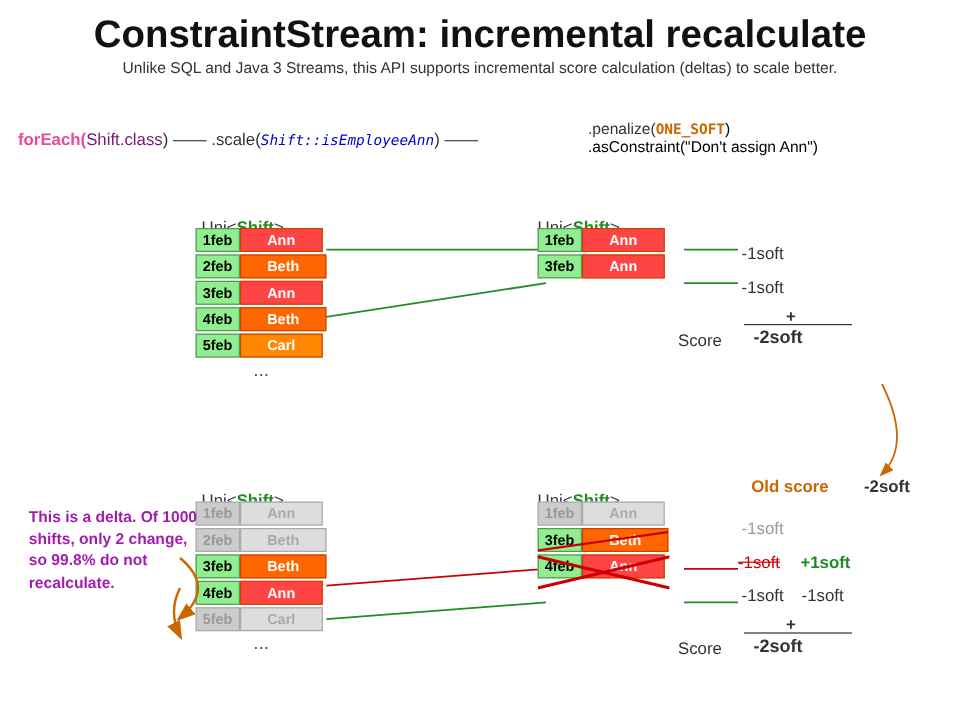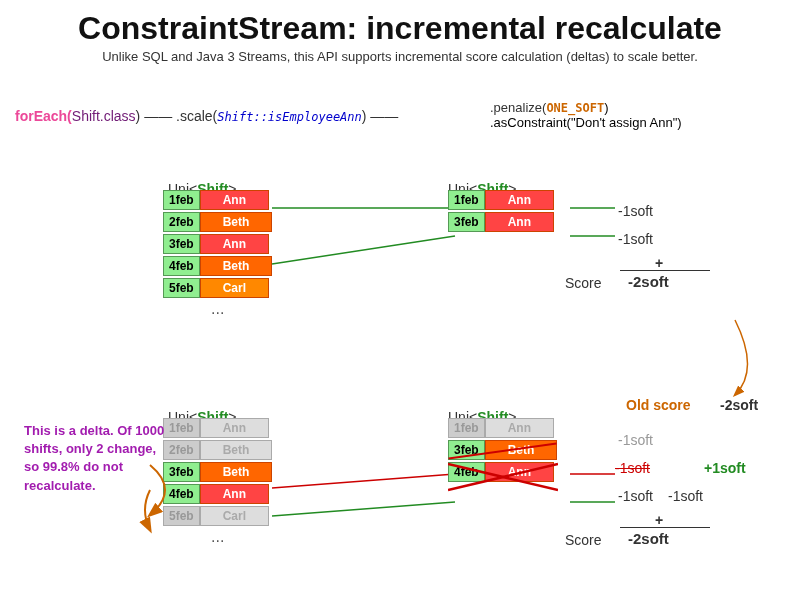--- a/index.html
+++ b/index.html
@@ -300,21 +300,21 @@
 
 <svg style="position:absolute; top:462px; left:448px; width:110px; height:30px; pointer-events:none;">
   <line x1="0" y1="2" x2="110" y2="28" stroke="#cc0000" stroke-width="2.5"></line>
   <line x1="0" y1="28" x2="110" y2="2" stroke="#cc0000" stroke-width="2.5"></line>
 </svg>
 
 <div style="position:absolute; top:432px; left:618px; font-size:14px; color:#999;">-1soft</div>
 
 <div style="position:absolute; top:460px; left:615px; font-size:14px; color:#cc0000; text-decoration:line-through;">-1soft</div>
 
-<div style="position:absolute; top:460px; left:704px; font-size:14px; font-weight:bold; color:#228B22;">+1soft</div>
+<div style="position:absolute; top:460px; left:667px; font-size:14px; font-weight:bold; color:#228B22;">+1soft</div>
 
 <div style="position:absolute; top:488px; left:618px; font-size:14px; color:#333;">-1soft</div>
 
 <div style="position:absolute; top:488px; left:668px; font-size:14px; color:#333;">-1soft</div>
 
 <div style="position:absolute; top:512px; left:655px; font-size:14px; font-weight:bold; color:#333;">+</div>
 <div style="position:absolute; top:527px; left:620px; width:90px; border-top:1px solid #333;"></div>
 <div style="position:absolute; top:532px; left:565px; font-size:14px; color:#333;">Score</div>
 <div style="position:absolute; top:530px; left:628px; font-size:15px; font-weight:bold; color:#333;">-2soft</div>
 

